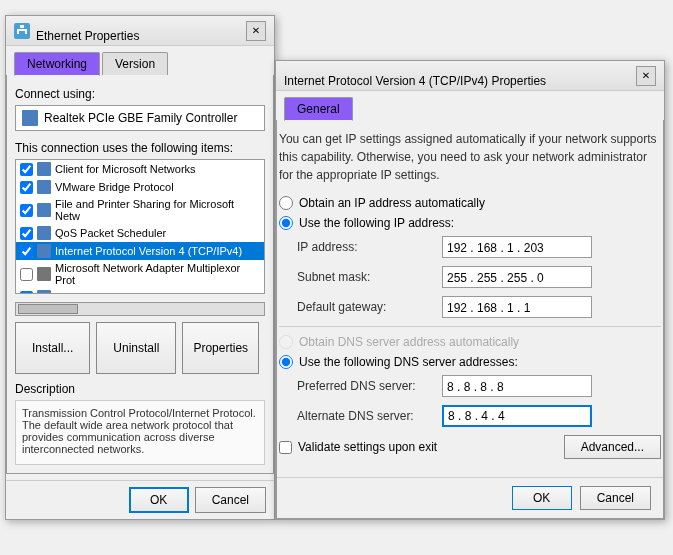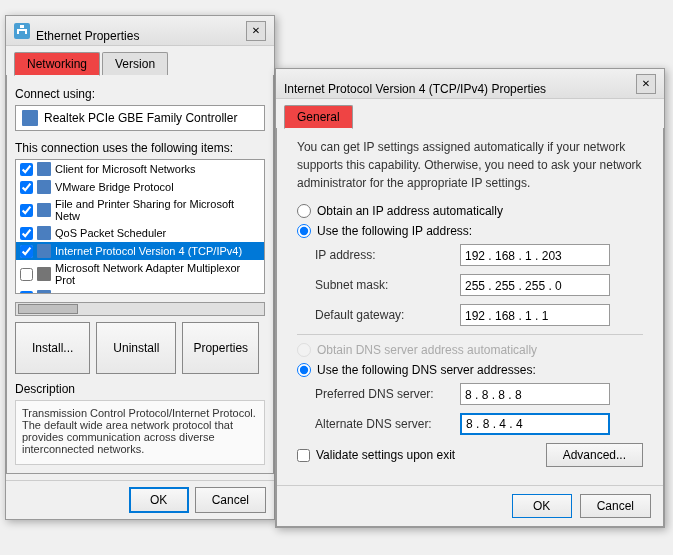--- a/index.html
+++ b/index.html
@@ -80,21 +80,21 @@
       padding: 4px 12px;
       border: 1px solid #999;
       border-bottom: none;
       background: #e0e0e0;
       cursor: pointer;
       font-size: 12px;
       border-radius: 2px 2px 0 0;
     }
 
     .tab.active {
-      background: #ef4444;
+      background: #8b5cf6;
       border-bottom: 1px solid #f0f0f0;
       margin-bottom: -1px;
       z-index: 1;
     }
 
     
     .eth-window {
       top: 15px;
       left: 5px;
       width: 270px;
@@ -204,28 +204,28 @@
       text-align: center;
     }
     .btn:disabled { color: #999; cursor: default; }
     .btn.default {
       border: 2px solid #0078d7;
     }
     .btn.blue-border { border: 1px solid #0078d7; }
 
     
     .tcp-window {
-      top: 68px;
+      top: 60px;
       left: 275px;
       width: 390px;
       z-index: 10;
     }
 
     .tcp-content {
-      padding: 10px 20px;
+      padding: 10px 2px;
     }
 
     .info-text {
       font-size: 12px;
       color: #333;
       margin-bottom: 12px;
       line-height: 1.5;
     }
 
     .radio-group {

